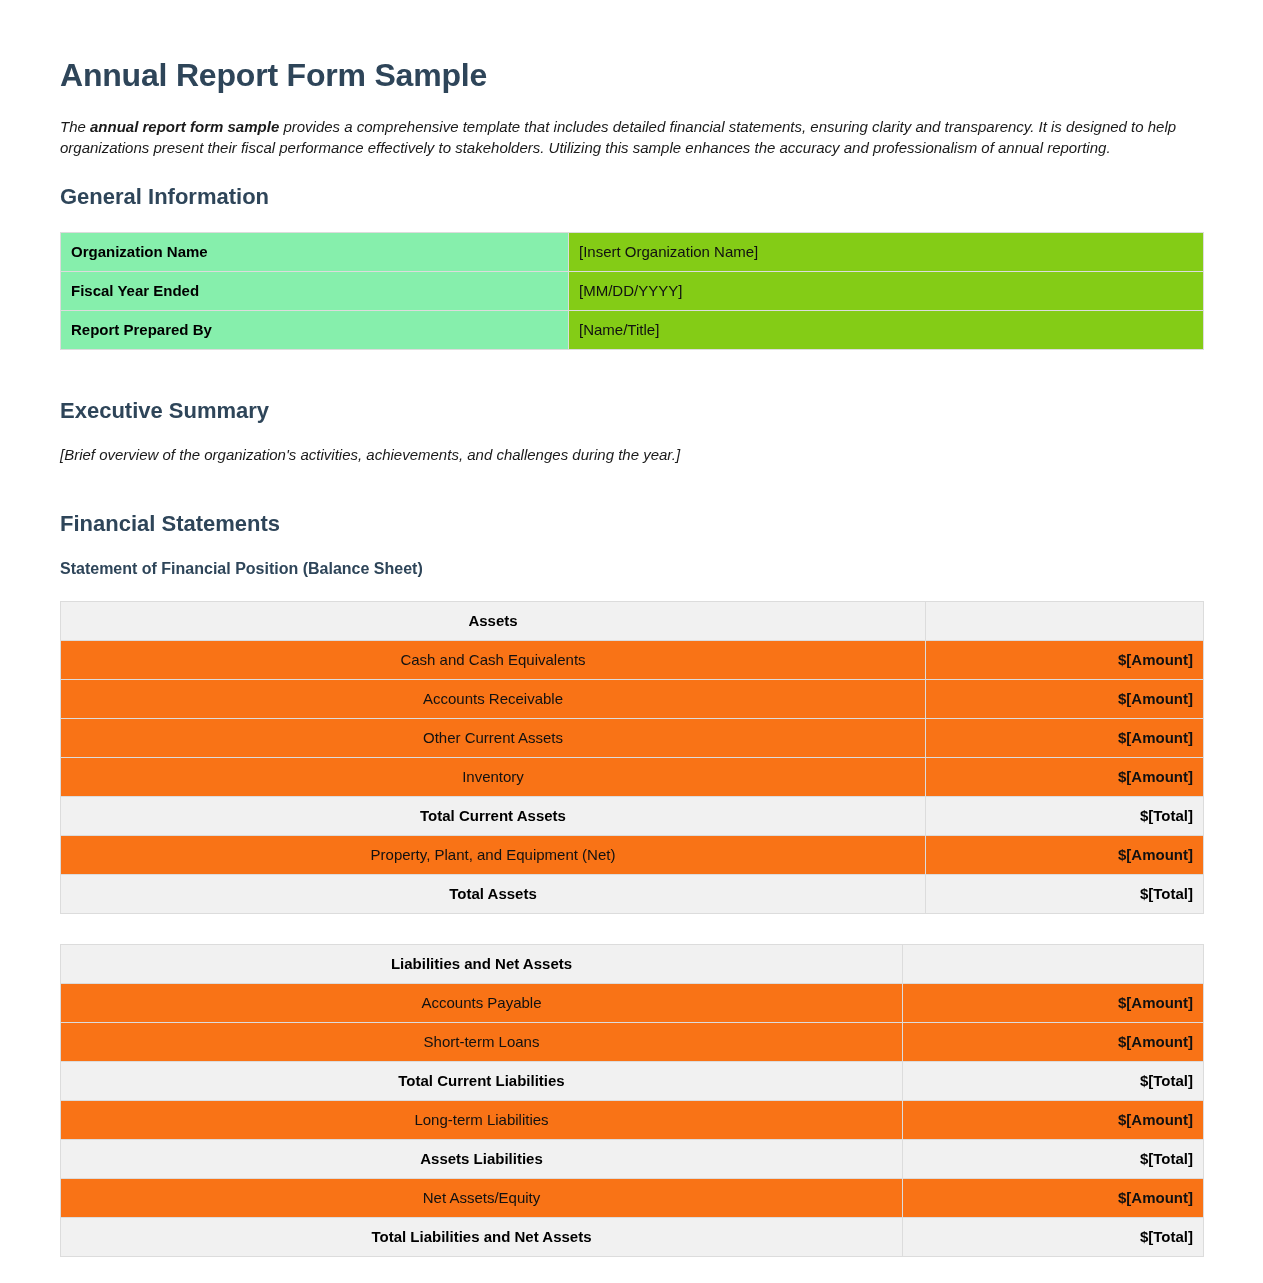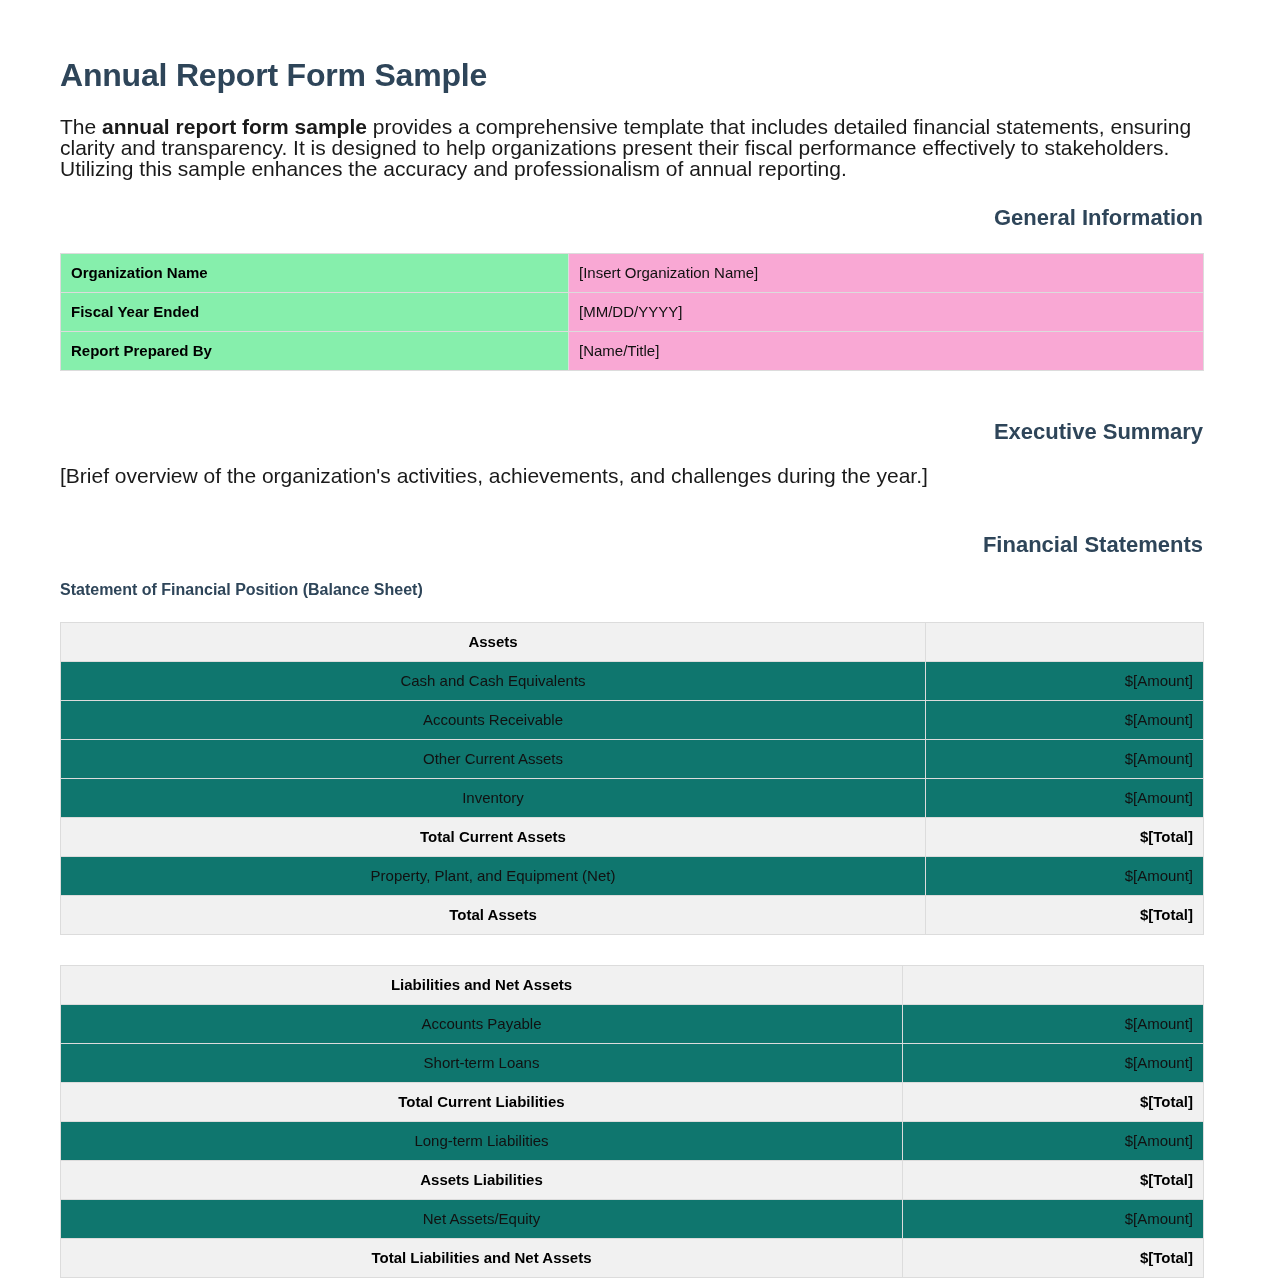--- a/index.html
+++ b/index.html
@@ -39,38 +39,38 @@
     padding: 56px 0 0 0;
     letter-spacing: -0.2px;
   }
   h2.section-title {
     font-size: 22px;
     line-height: 26px;
     font-weight: bold;
     color: #2e4559;
     margin: 0;
     padding: 0;
-    text-align: right;
   }
   h3.sub-title {
     font-size: 16px;
     line-height: 20px;
     font-weight: bold;
     color: #2e4559;
     margin: 0;
     padding: 0;
   }
 
   
   p.body-text {
-    font-size: 21px;
+    font-size: 15px;
     line-height: 21px;
     color: #1a1a1a;
     margin: 0;
     padding: 0;
+    font-style: italic;
   }
   p.body-text b { font-weight: bold; }
 
   .gap-intro { height: 22px; }
   .gap-after-intro { height: 26px; }
   .gap-h2-table { height: 22px; }
   .gap-after-gentable { height: 48px; }
   .gap-h2-para { height: 20px; }
   .gap-after-exec { height: 46px; }
   .gap-h2-h3 { height: 22px; }
@@ -84,41 +84,42 @@
     width: 1143px;
     table-layout: fixed;
     font-size: 15px;
   }
   table.doc-table td {
     border: 1px solid #dcdcdc;
     padding: 9px 10px 10px 10px;
     vertical-align: middle;
     line-height: 19px;
     color: #111111;
-    background: #0f766e;
+    background: #f97316;
     height: 16px;
   }
   
   table.general-table col.c1 { width: 508px; }
   table.general-table col.c2 { width: 635px; }
   table.general-table td.label {
     background: #86efac;
     font-weight: bold;
     color: #000000;
   }
   table.general-table td.value {
-    background: #f9a8d4;
+    background: #84cc16;
   }
 
   
   table.fin-table td.item {
     text-align: center;
   }
   table.fin-table td.amount {
     text-align: right;
+    font-weight: bold;
   }
   table.fin-table tr.header-row td,
   table.fin-table tr.total-row td {
     background: #f1f1f1;
     font-weight: bold;
     color: #000000;
   }
   table.fin-table tr.header-row td.amount { font-weight: bold; }
 
   table.assets-table col.c1 { width: 865px; }

